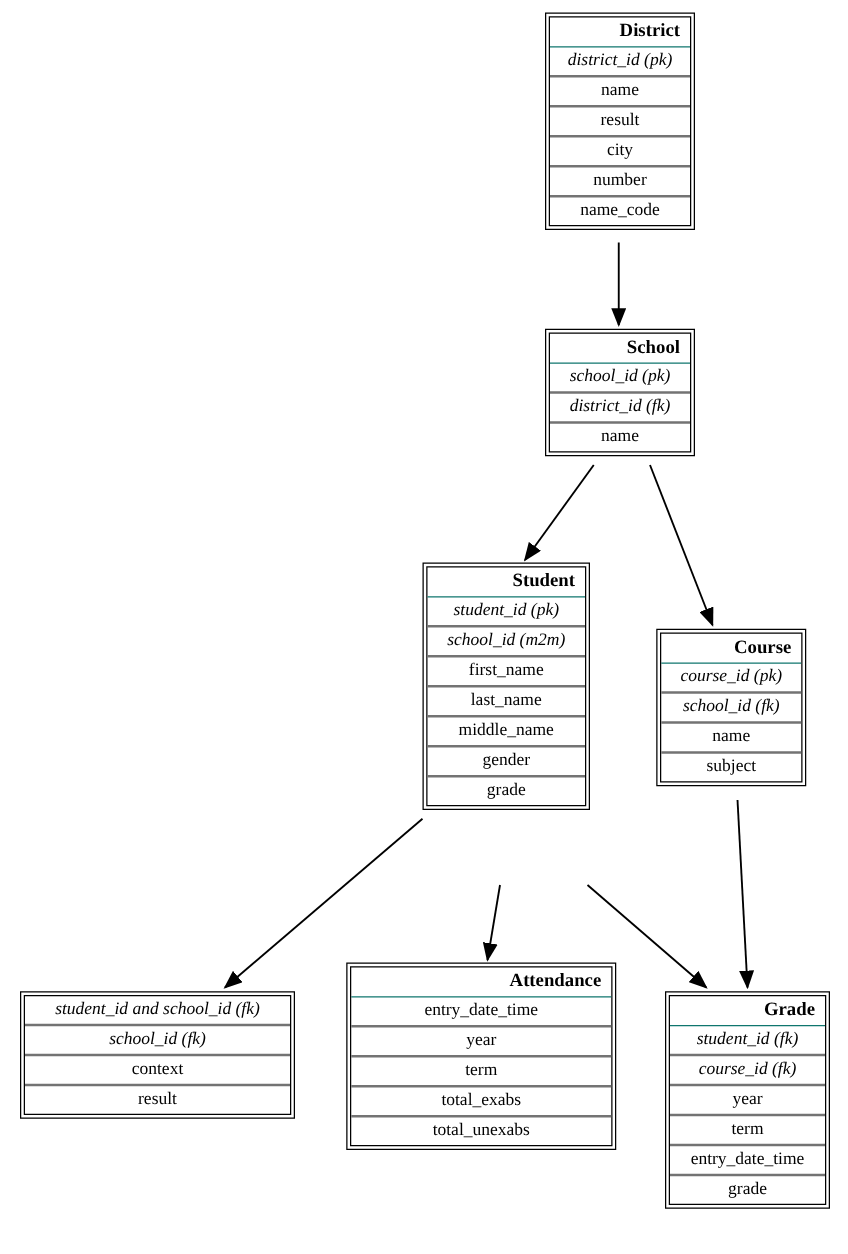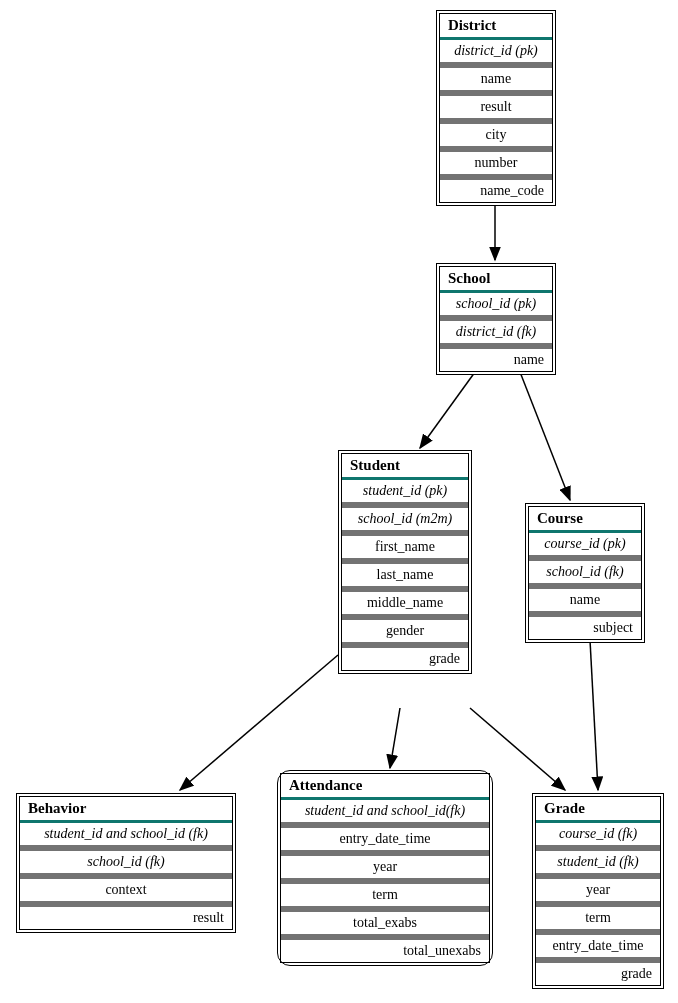--- a/index.html
+++ b/index.html
@@ -15,35 +15,34 @@
     position: absolute;
     border: 1px solid #000;
     background: #fff;
   }
   .entity-inner {
     border: 1px solid #000;
     margin: 2px;
   }
   .entity-title {
     font-weight: bold;
-    text-align: left;
+    text-align: right;
     padding: 3px 8px;
-    border-bottom: 3px solid #0f766e;
+    border-bottom: 1px solid #0f766e;
     font-size: 15px;
   }
   .entity-row {
     text-align: center;
     padding: 3px 8px;
-    border-bottom: 6px solid #737373;
+    border-bottom: 2px solid #737373;
     font-size: 14px;
     white-space: nowrap;
   }
   .entity-row:last-child {
     border-bottom: none;
-    text-align: right;
   }
   .italic {
     font-style: italic;
   }
   svg.arrows {
     position: absolute;
     top: 0;
     left: 0;
     width: 678px;
     height: 1003px;
@@ -114,43 +113,41 @@
     <div class="entity-title">Course</div>
     <div class="entity-row italic">course_id (pk)</div>
     <div class="entity-row italic">school_id (fk)</div>
     <div class="entity-row">name</div>
     <div class="entity-row">subject</div>
   </div>
 </div>
 
 <div class="entity" style="left:16px; top:793px; width:218px;">
   <div class="entity-inner">
-    <div class="entity-title">Behavior</div>
     <div class="entity-row italic">student_id and school_id (fk)</div>
     <div class="entity-row italic">school_id (fk)</div>
     <div class="entity-row">context</div>
     <div class="entity-row">result</div>
   </div>
 </div>
 
-<div class="entity" style="left:277px; top:770px; width:214px;border-radius:13px;">
+<div class="entity" style="left:277px; top:770px; width:214px;">
   <div class="entity-inner">
     <div class="entity-title">Attendance</div>
-    <div class="entity-row italic">student_id and school_id(fk)</div>
     <div class="entity-row">entry_date_time</div>
     <div class="entity-row">year</div>
     <div class="entity-row">term</div>
     <div class="entity-row">total_exabs</div>
     <div class="entity-row">total_unexabs</div>
   </div>
 </div>
 
 <div class="entity" style="left:532px; top:793px; width:130px;">
   <div class="entity-inner">
     <div class="entity-title">Grade</div>
+    <div class="entity-row italic">student_id (fk)</div>
     <div class="entity-row italic">course_id (fk)</div>
-    <div class="entity-row italic">student_id (fk)</div>
     <div class="entity-row">year</div>
     <div class="entity-row">term</div>
     <div class="entity-row">entry_date_time</div>
     <div class="entity-row">grade</div>
   </div>
 </div>
 
 </body></html>

